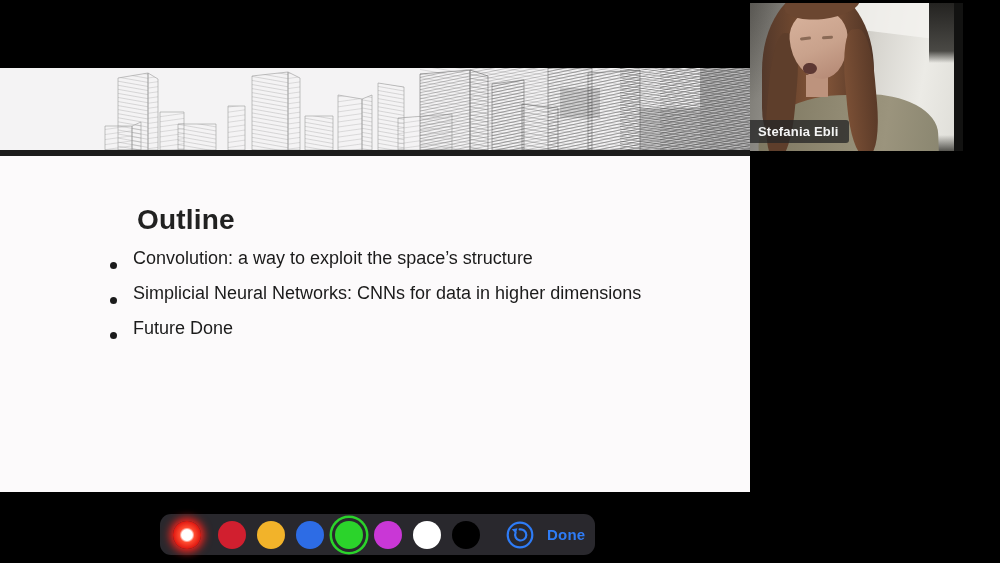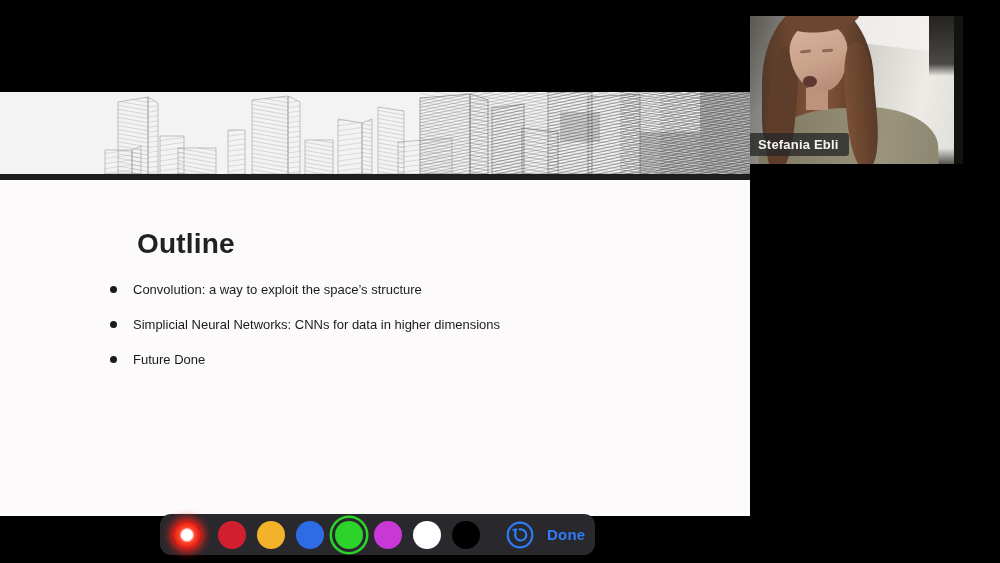--- a/index.html
+++ b/index.html
@@ -5,49 +5,49 @@
   * { margin:0; padding:0; box-sizing:border-box; }
   html,body { background:#000; }
   body { font-family:"Liberation Sans", sans-serif; }
 
   .screen {
     position:relative; width:1000px; height:563px;
     background:#000; overflow:hidden;
   }
 
   
-  .slide-region { position:absolute; left:0; top:0; width:596px; height:492px;margin-top:24px; }
+  .slide-region { position:absolute; left:0; top:0; width:596px; height:492px; }
   .slide-top-bar { position:absolute; left:0; top:0; width:750px; height:68px; background:#000; }
   .skyline {
     position:absolute; left:0; top:68px; width:750px; height:82px;
     background:#f4f3f4; overflow:hidden;
   }
   .skyline svg { display:block; width:100%; height:100%; }
   .slide-divider { position:absolute; left:0; top:150px; width:750px; height:6px; background:#1c1c1c; }
   .slide-body {
     position:absolute; left:0; top:156px; width:750px; height:336px;
     background:#fcfafb;
   }
   .slide-title {
     position:absolute; left:137px; top:48px;
     font-size:28px; font-weight:bold; color:#212121; letter-spacing:0.2px;
   }
   .slide-bullets { position:absolute; left:110px; top:92px; list-style:none; }
   .slide-bullets li {
-    position:relative; height:35px; display:flex; align-items:center;
-    padding-left:23px; font-size:13px; color:#1b1b1b; white-space:nowrap;
+    position:relative; height:35px; display:flex; 
+    padding-left:23px; font-size:18px; color:#1b1b1b; white-space:nowrap;
   }
   .slide-bullets li .dot {
     position:absolute; left:0; top:50%; margin-top:-3.5px;
     width:7px; height:7px; border-radius:50%; background:#1b1b1b;
   }
 
   
   .webcam {
-    position:absolute; left:750px; top:16px; width:213px; height:148px;
+    position:absolute; left:750px; top:3px; width:213px; height:148px;
     overflow:hidden;
     background:linear-gradient(100deg,#77756f 0%,#8f8d87 16%,#b3b1ab 36%,#d6d4ce 55%,#ecebe6 78%,#dddcd6 100%);
   }
   .wc-ceiling {
     position:absolute; left:60px; top:-28px; width:220px; height:62px;
     background:#f3f2ee; transform:rotate(7deg); opacity:.85;
   }
   .wc-corner-dark {
     position:absolute; right:0; top:0; width:34px; height:60px;
     background:linear-gradient(180deg,#242321,#4a4945 80%,rgba(74,73,69,0));

